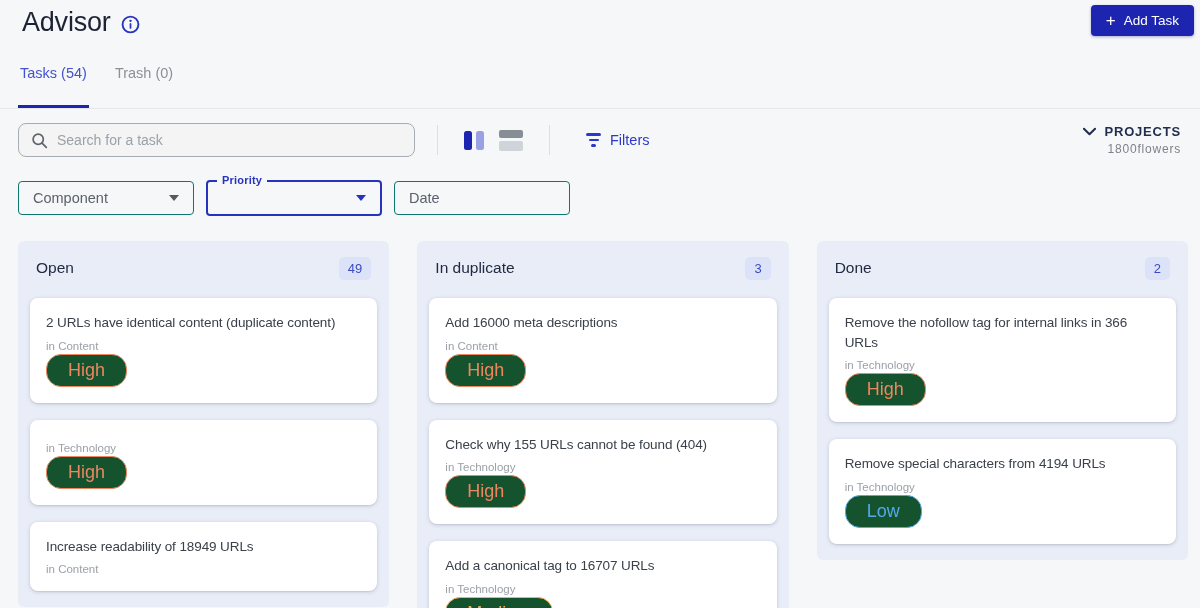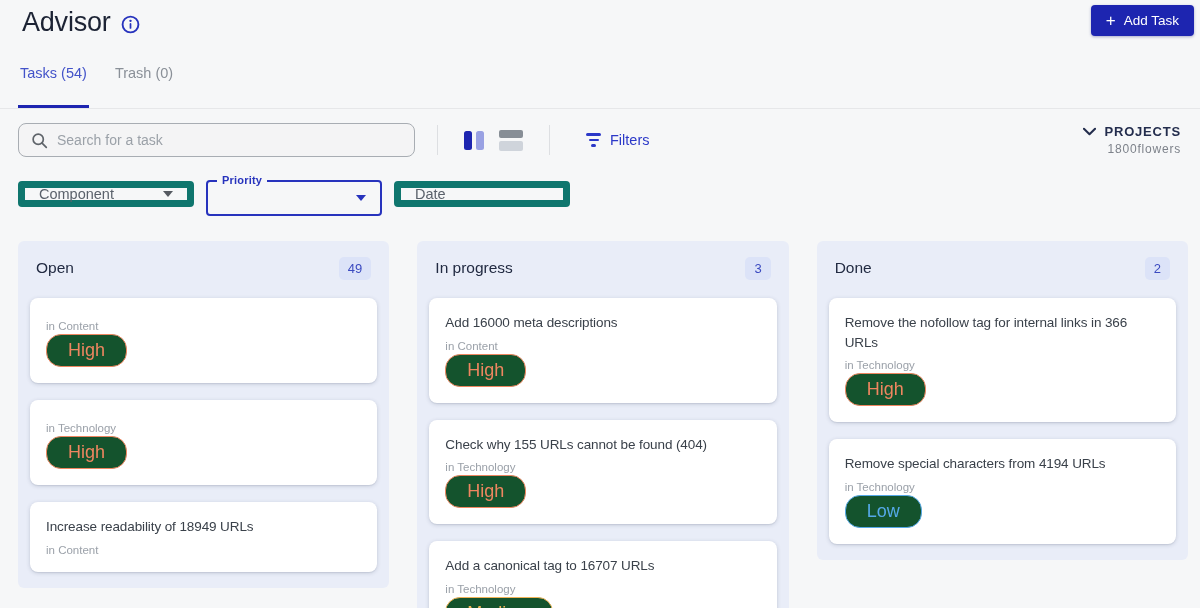--- a/index.html
+++ b/index.html
@@ -55,21 +55,21 @@
   .filters-label { font-size:14.5px; font-weight:500; }
   .spacer { flex:1; }
   .projects { display:flex; flex-direction:column; align-items:flex-end; gap:3px; }
   .projects-row { display:flex; align-items:center; gap:9px; cursor:pointer; }
   .projects-label { font-size:13px; font-weight:bold; letter-spacing:0.8px; color:#232d4d; }
   .project-name { font-size:12px; font-weight:400; letter-spacing:0.8px; color:#7d828a; }
   
   .selects { display:flex; gap:12px; margin:24px 0 0 18px; }
   .select {
     position:relative; display:flex; align-items:center; justify-content:space-between;
-    width:176px; height:26px; border:7px solid #0f766e; border-radius:4px;
+    width:176px; height:34px; border:1px solid #0f766e; border-radius:4px;
     padding:0 14px; font-size:14.5px; color:#5a616b; cursor:pointer; background:transparent;
   }
   .select.focused { border:2px solid #2733bd; height:36px; margin-top:-1px; }
   .float-label {
     position:absolute; top:-8px; left:9px; background:#f6f7f8; padding:0 5px;
     font-size:11px; font-weight:bold; color:#2733bd; letter-spacing:0.2px;
   }
   .caret { width:0; height:0; border-left:5px solid transparent; border-right:5px solid transparent; border-top:6px solid #555a61; }
   .caret.blue { border-top-color:#2733bd; }
   
@@ -177,37 +177,38 @@
 </div>
 
 <div class="board">
 
   <div class="column">
     <div class="col-head">
       <span class="col-title">Open</span>
       <span class="col-badge">49</span>
     </div>
     <div class="card">
+      <div class="card-title">2 URLs have identical content (duplicate content)</div>
       <div class="card-cat">in Content</div>
       <span class="pill high">High</span>
     </div>
     <div class="card">
       <div class="card-cat">in Technology</div>
       <span class="pill high">High</span>
     </div>
     <div class="card">
       <div class="card-title">Increase readability of 18949 URLs</div>
       <div class="card-cat">in Content</div>
 
     </div>
   </div>
 
   <div class="column">
     <div class="col-head">
-      <span class="col-title">In progress</span>
+      <span class="col-title">In duplicate</span>
       <span class="col-badge">3</span>
     </div>
     <div class="card">
       <div class="card-title">Add 16000 meta descriptions</div>
       <div class="card-cat">in Content</div>
       <span class="pill high">High</span>
     </div>
     <div class="card">
       <div class="card-title">Check why 155 URLs cannot be found (404)</div>
       <div class="card-cat">in Technology</div>

